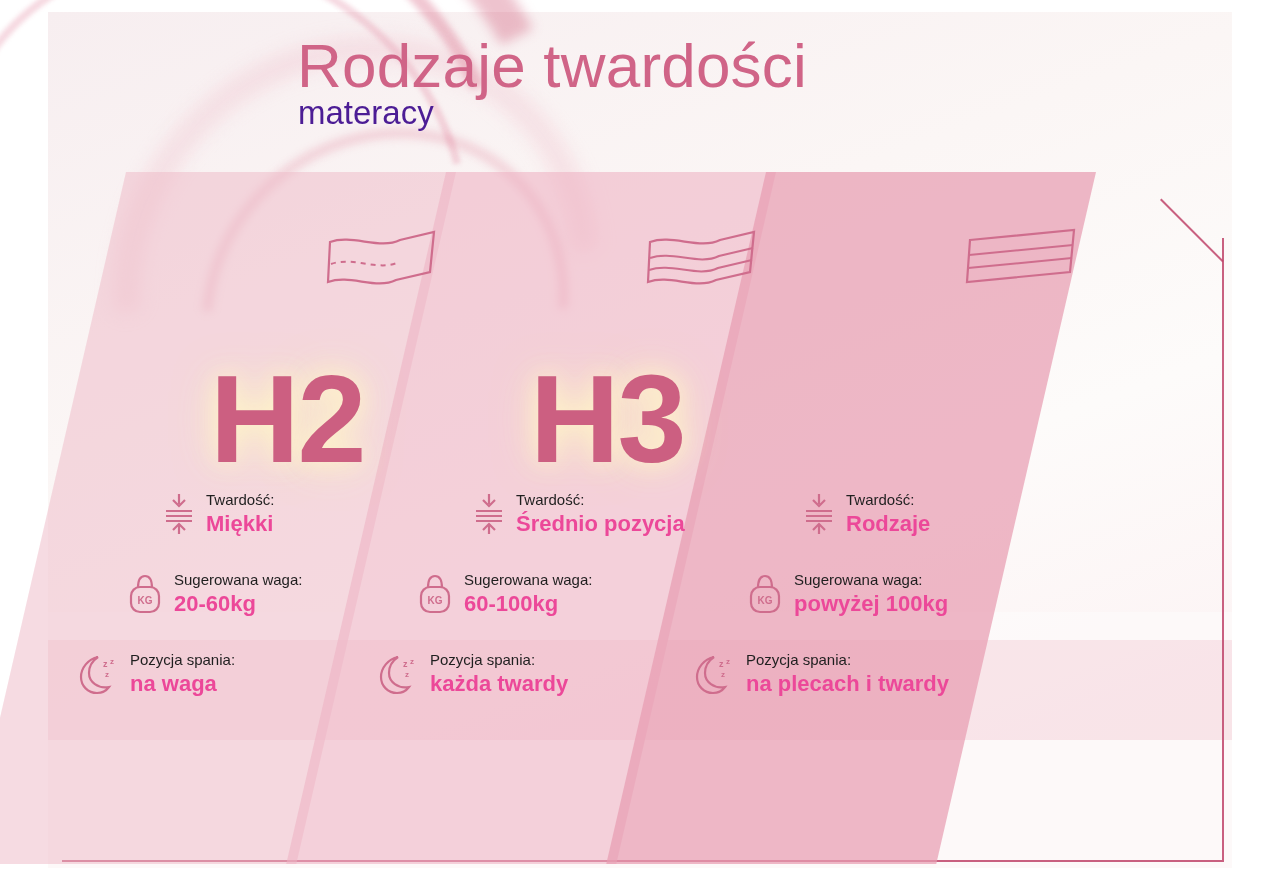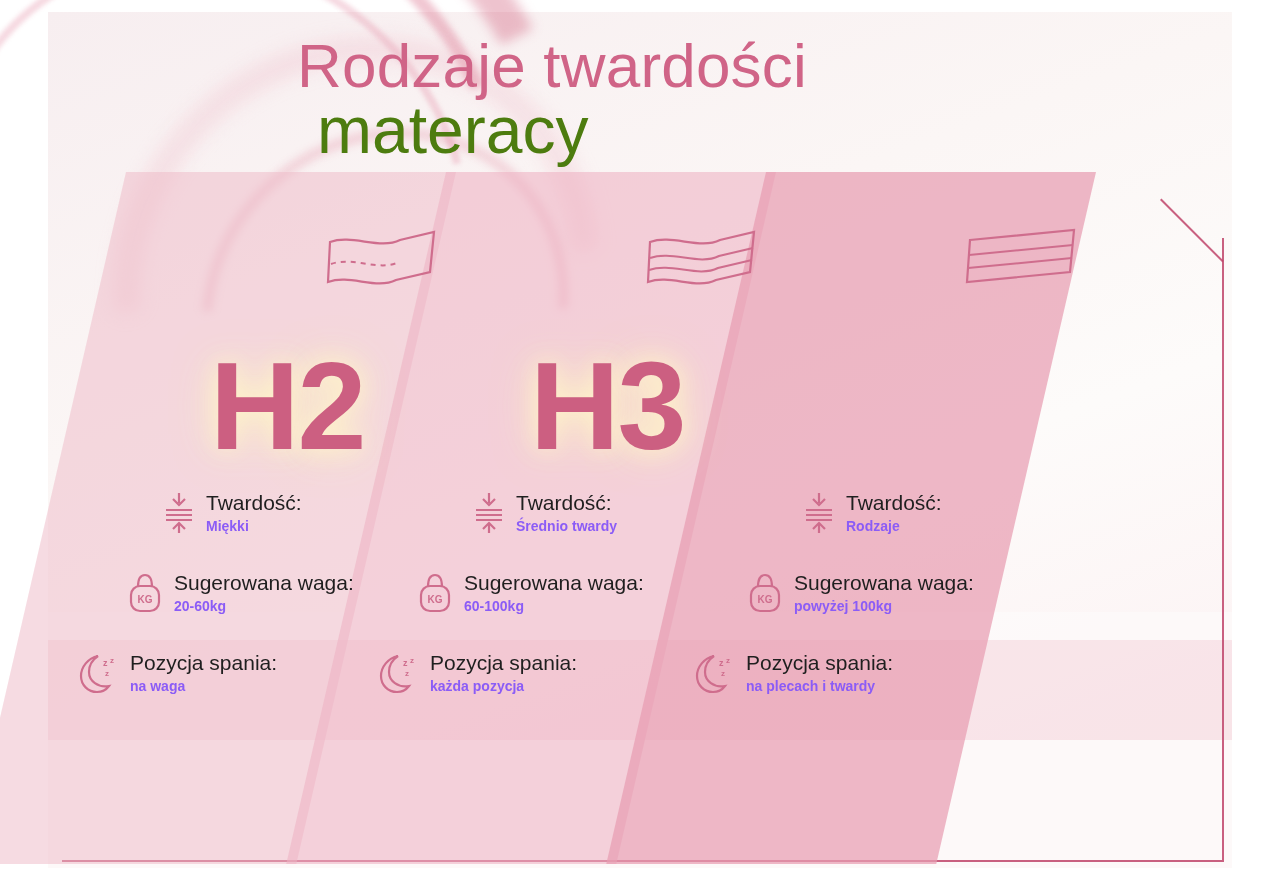--- a/index.html
+++ b/index.html
@@ -150,26 +150,26 @@
   }
   .title-main {
     font-size: 62px;
     color: #d06487;
     font-weight: 400;
     letter-spacing: .2px;
     line-height: 1.05;
     white-space: nowrap;
   }
   .title-sub {
-    font-size: 66px;
-    color: #4d7c0f;
+    font-size: 33px;
+    color: #4c1d95;
     font-weight: 400;
     line-height: 1.05;
     margin-top: -2px;
-    margin-left: 20px;
+    margin-left: 1px;
     white-space: nowrap;
   }
 
   
   .panels {
     position: absolute;
     left: 0; top: 0;
     width: 1280px; height: 880px;
     z-index: 3;
   }
@@ -201,50 +201,50 @@
     position: absolute;
     top: 48px;
   }
   .pc-1 .mat-icon { left: 196px; }
   .pc-2 .mat-icon { left: 196px; }
   .pc-3 .mat-icon { left: 196px; }
 
   
   .h-label {
     position: absolute;
-    top: 172px;
+    top: 185px;
     font-size: 124px;
     font-weight: 700;
     color: #cc5f81;
     letter-spacing: -2px;
     line-height: 1;
     text-shadow: 0 0 26px rgba(255,247,200,.95), 0 0 46px rgba(255,245,190,.8);
   }
   .pc-1 .h-label { left: 84px; }
   .pc-2 .h-label { left: 84px; text-align: right; }
   .pc-3 .h-label { left: 84px; }
 
   
   .spec {
     position: absolute;
     display: flex;
     align-items: center;
     gap: 10px;
   }
   .spec-text { line-height: 1.25; }
   .spec-label {
-    font-size: 21px;
+    font-size: 15px;
     color: #1f1f1f;
     font-weight: 400;
     white-space: nowrap;
     margin-top: 16px;
   }
   .spec-value {
-    font-size: 14px;
-    color: #8b5cf6;
+    font-size: 22px;
+    color: #ec4899;
     font-weight: 700;
     white-space: nowrap;
   }
   .spec-hardness { top: 318px; }
   .spec-weight   { top: 398px; }
   .spec-position { top: 478px; }
   .pc-1 .spec-hardness { left: 36px; }
   .pc-1 .spec-weight   { left: 0px; }
   .pc-1 .spec-position { left: -52px; }
   .pc-2 .spec-hardness { left: 26px; }
@@ -358,21 +358,21 @@
     <div class="spec spec-hardness">
       <span>
         <svg width="34" height="44" viewBox="0 0 34 44">
           <path d="M17,2 L17,12 M11,8 L17,14 L23,8" fill="none" stroke="#cf6d8d" stroke-width="2.2"></path>
           <path d="M4,19 L30,19 M4,24 L30,24 M4,29 L30,29" stroke="#cf6d8d" stroke-width="2.2"></path>
           <path d="M17,42 L17,33 M11,38 L17,32 L23,38" fill="none" stroke="#cf6d8d" stroke-width="2.2"></path>
         </svg>
       </span>
       <span class="spec-text">
         <span class="spec-label">Twardość:</span><br>
-        <span class="spec-value">Średnio twardy</span>
+        <span class="spec-value">Średnio pozycja</span>
       </span>
     </div>
 
     <div class="spec spec-weight">
       <span>
         <svg width="38" height="44" viewBox="0 0 38 44">
           <path d="M12,16 C12,8 14,4 19,4 C24,4 26,8 26,16" fill="none" stroke="#cf6d8d" stroke-width="2.2"></path>
           <rect x="5" y="15" width="28" height="25" rx="9" fill="none" stroke="#cf6d8d" stroke-width="2.2"></rect>
           <text x="19" y="32" font-family="Liberation Sans, sans-serif" font-size="10" font-weight="700" fill="#cf6d8d" text-anchor="middle">KG</text>
         </svg>
@@ -387,21 +387,21 @@
       <span>
         <svg width="46" height="46" viewBox="0 0 46 46">
           <path d="M24,6 C14,8 7,17 7,26 C7,35 14,42 23,42 C28,42 32,40 35,36 C24,38 15,31 15,22 C15,16 18,10 24,6 Z" fill="none" stroke="#cf6d8d" stroke-width="2.2"></path>
           <text x="29" y="16" font-family="Liberation Sans, sans-serif" font-size="9" font-weight="700" fill="#cf6d8d">z</text>
           <text x="36" y="13" font-family="Liberation Sans, sans-serif" font-size="8" font-weight="700" fill="#cf6d8d">z</text>
           <text x="31" y="26" font-family="Liberation Sans, sans-serif" font-size="8" font-weight="700" fill="#cf6d8d">z</text>
         </svg>
       </span>
       <span class="spec-text">
         <span class="spec-label">Pozycja spania:</span><br>
-        <span class="spec-value">każda pozycja</span>
+        <span class="spec-value">każda twardy</span>
       </span>
     </div>
   </div>
 
   <div class="panel-content pc-3">
     <div class="mat-icon">
       <svg width="120" height="80" viewBox="0 0 120 80">
         <path d="M8,20 L112,10 L108,52 L5,62 Z" fill="none" stroke="#cf6d8d" stroke-width="2.2"></path>
         <path d="M7,35 L111,25" fill="none" stroke="#cf6d8d" stroke-width="2"></path>
         <path d="M6,48 L110,38" fill="none" stroke="#cf6d8d" stroke-width="2"></path>

